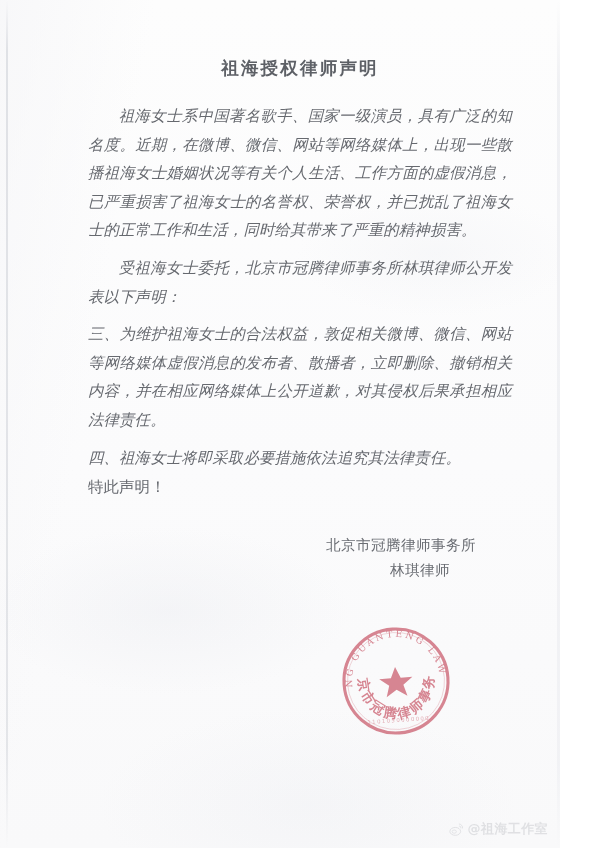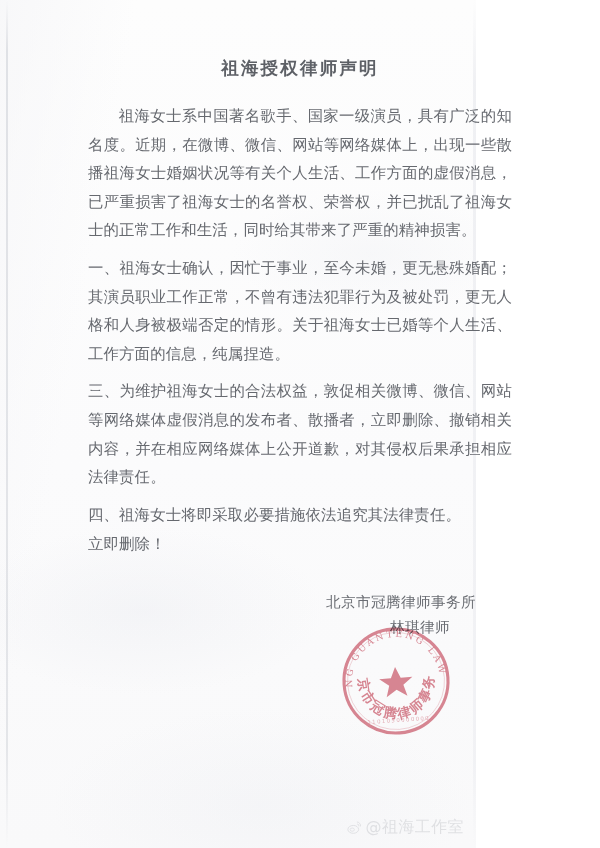--- a/index.html
+++ b/index.html
@@ -13,21 +13,21 @@
     font-family: "DejaVu Serif", "Liberation Serif", serif;
     overflow: hidden;
     position: relative;
   }
 
   
   .page {
     position: absolute;
     left: 0;
     top: 0;
-    width: 476px;
+    width: 560px;
     height: 848px;
     background:
       linear-gradient(100deg, rgba(246,246,248,0.75) 0%, rgba(255,255,255,0) 22%),
       linear-gradient(180deg, #fdfdfd 0%, #fbfbfc 55%, #f9f9fa 100%);
     box-sizing: border-box;
   }
   
   .scan-edge-left {
     position: absolute;
     left: 6px;
@@ -69,20 +69,21 @@
     text-align: center;
     font-size: 17.5px;
     font-weight: 700;
     letter-spacing: 2.2px;
     color: #5d6066;
     font-family: "DejaVu Serif", "Liberation Serif", serif;
   }
 
   .body-block {
     margin-top: 22px;
+    font-style: italic;
   }
 
   p.para {
     margin: 0 0 1px 0;
     font-size: 15.4px;
     line-height: 28.6px;
     color: #66696f;
     text-align: justify;
     text-justify: inter-ideograph;
     letter-spacing: 0.15px;
@@ -146,56 +147,57 @@
     align-items: center;
     gap: 4px;
     opacity: 0.30;
   }
   .wm-logo {
     width: 15px;
     height: 15px;
     flex: 0 0 auto;
   }
   .wm-text {
-    font-size: 16px;
+    font-size: 13px;
     color: #a7aab0;
     font-family: "DejaVu Sans", "Liberation Sans", sans-serif;
     letter-spacing: 0.4px;
     white-space: nowrap;
+    font-weight: bold;
   }
 </style>
 </head>
 <body>
 
 <div class="page">
 
   <div class="paper-noise"></div>
   <div class="scan-edge-left"></div>
   <div class="scan-edge-right"></div>
 
   <div class="content">
 
     <h1 class="doc-title">祖海授权律师声明</h1>
 
     <div class="body-block">
 
       <p class="para indent">祖海女士系中国著名歌手、国家一级演员，具有广泛的知名度。近期，在微博、微信、网站等网络媒体上，出现一些散播祖海女士婚姻状况等有关个人生活、工作方面的虚假消息，已严重损害了祖海女士的名誉权、荣誉权，并已扰乱了祖海女士的正常工作和生活，同时给其带来了严重的精神损害。</p>
 
-
-      <p class="para gap-before">一、祖海女士确认，因忙于事业，至今未婚，更无悬殊婚配；其演员职业工作正常，不曾有违法犯罪行为及被处罚，更无人格和人身被极端否定的情形。关于祖海女士已婚等个人生活、工作方面的信息，纯属捏造。</p>
+      <p class="para indent gap-before">受祖海女士委托，北京市冠腾律师事务所林琪律师公开发表以下声明：</p>
+
 
 
       <p class="para gap-before">三、为维护祖海女士的合法权益，敦促相关微博、微信、网站等网络媒体虚假消息的发布者、散播者，立即删除、撤销相关内容，并在相应网络媒体上公开道歉，对其侵权后果承担相应法律责任。</p>
 
       <p class="para gap-before">四、祖海女士将即采取必要措施依法追究其法律责任。</p>
 
 
     </div>
 
-    <p class="para closing">立即删除！</p>
+    <p class="para closing">特此声明！</p>
 
     <div class="signature-block">
       <div class="sig-line firm">北京市冠腾律师事务所</div>
       <div class="sig-line lawyer">林琪律师</div>
 
     </div>
 
   </div>
 
   <div class="seal">

